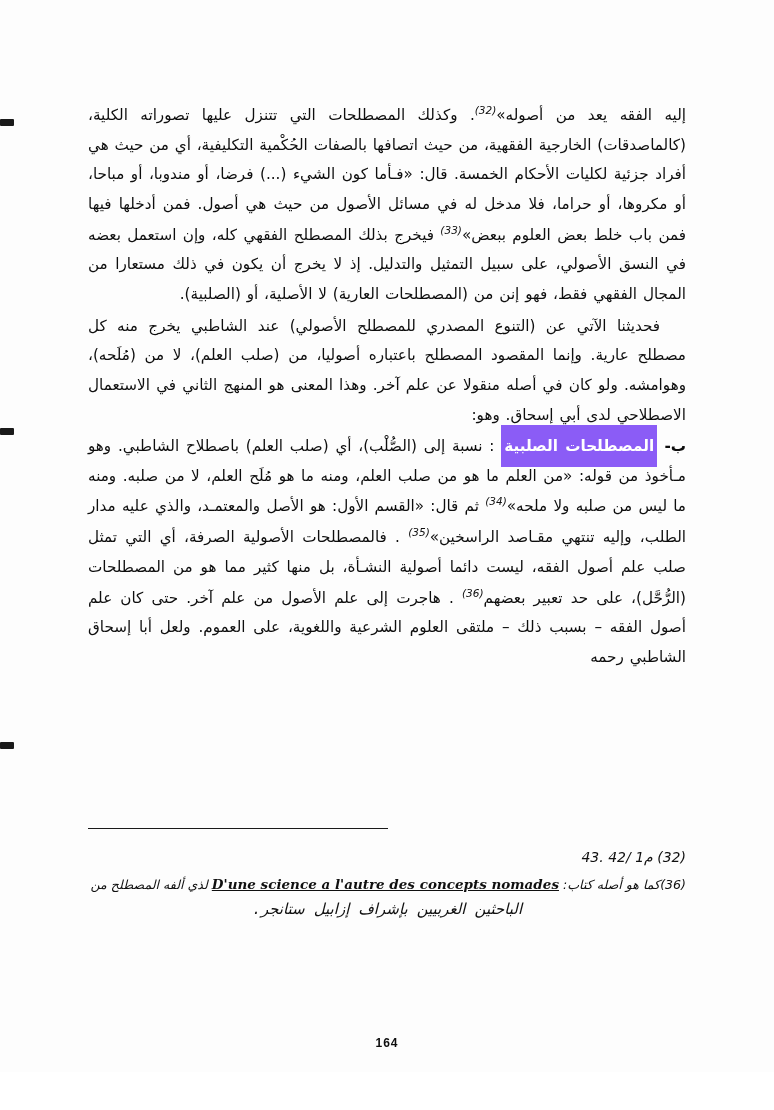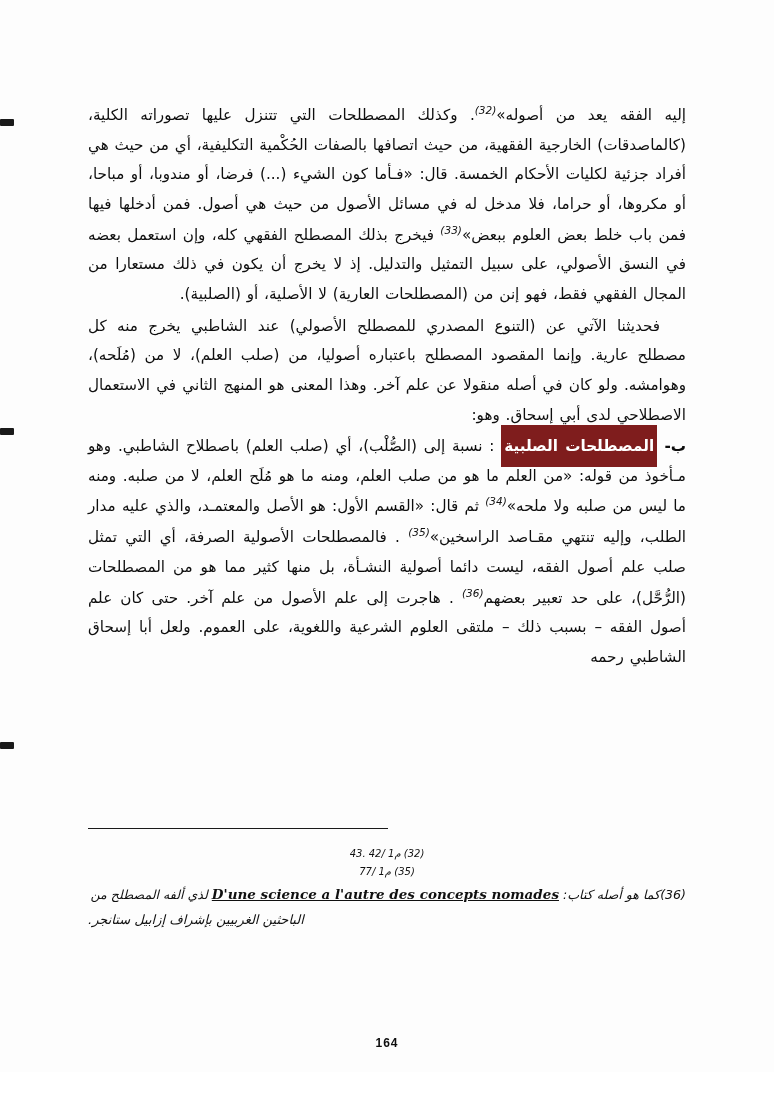--- a/index.html
+++ b/index.html
@@ -52,44 +52,44 @@
   }
   .sup {
     font-size: 10.5px;
     vertical-align: super;
     font-style: italic;
   }
   .heading-run {
     font-weight: bold;
   }
   .hl {
-    background: #7f1d1d;
+    background: #8b5cf6;
     color: #ffffff;
     padding: 12px 3px;
     font-weight: bold;
   }
   .sep {
     position: absolute;
     top: 828px;
     right: 386px;
     width: 300px;
     height: 0;
     border-top: 1.4px solid #1a1a1a;
   }
   .notes {
     position: absolute;
     top: 845px;
     right: 88px;
     left: 88px;
     direction: rtl;
   }
   .note {
-    font-size: 10px;
+    font-size: 14px;
     line-height: 1.75;
-    text-align: center;
+    text-align: right;
     margin: 0;
     color: #101010;
     font-style: italic;
   }
   .note .num {
     font-style: italic;
   }
   .note-last {
     font-size: 12.6px;
     line-height: 1.75;
@@ -104,23 +104,24 @@
     font-size: 13.5px;
     direction: ltr;
     unicode-bidi: isolate;
     text-decoration: underline;
   }
   .note-last .lead {
     font-style: italic;
   }
   .note-tail {
     display: block;
-    text-align: left;
+    text-align: center;
     margin-top: 2px;
-    font-size: 13px;
+    font-size: 15px;
+    font-family: Liberation Mono, monospace;
   }
   .page-number {
     position: absolute;
     top: 1036px;
     left: 0;
     right: 0;
     text-align: center;
     font-size: 12px;
     font-weight: bold;
     font-family: "Liberation Sans", sans-serif;
@@ -144,19 +145,18 @@
     <p class="body-par indent"><span>فحديثنا الآتي عن (التنوع المصدري للمصطلح الأصولي) عند الشاطبي يخرج منه كل مصطلح عارية. وإنما المقصود المصطلح باعتباره أصوليا، من (صلب العلم)، لا من (مُلَحه)، وهوامشه. ولو كان في أصله منقولا عن علم آخر. وهذا المعنى هو المنهج الثاني في الاستعمال الاصطلاحي لدى أبي إسحاق. وهو:</span></p>
 
     <p class="body-par"><span class="heading-run">ب- </span><span class="hl">المصطلحات الصلبية</span><span> : نسبة إلى (الصُّلْب)، أي (صلب العلم) باصطلاح الشاطبي. وهو مـأخوذ من قوله: «من العلم ما هو من صلب العلم، ومنه ما هو مُلَح العلم، لا من صلبه. ومنه ما ليس من صلبه ولا ملحه»</span><span class="sup">(34)</span><span> ثم قال: «القسم الأول: هو الأصل والمعتمـد، والذي عليه مدار الطلب، وإليه تنتهي مقـاصد الراسخين»</span><span class="sup">(35)</span><span> . فالمصطلحات الأصولية الصرفة، أي التي تمثل صلب علم أصول الفقه، ليست دائما أصولية النشـأة، بل منها كثير مما هو من المصطلحات (الرُّحَّل)، على حد تعبير بعضهم</span><span class="sup">(36)</span><span> . هاجرت إلى علم الأصول من علم آخر. حتى كان علم أصول الفقه – بسبب ذلك – ملتقى العلوم الشرعية واللغوية، على العموم. ولعل أبا إسحاق الشاطبي رحمه</span></p>
 
   </div>
 
   <div class="sep"></div>
 
   <div class="notes">
     <p class="note"><span class="num">(32)</span> <span>م1 /42 .43</span></p>
-    <p class="note"><span class="num">(35)</span> <span>م1 /77</span></p>
     <p class="note note-last"><span class="num">(36)</span><span class="lead">كما هو أصله كتاب:</span> <span class="latin">D'une science a l'autre des concepts nomades</span><span> لذي ألفه المصطلح من</span><span class="note-tail">الباحثين الغربيين بإشراف إزابيل ستانجر.</span></p>
   </div>
 
   <div class="page-number">164</div>
 
 </div>
 
 </body></html>

